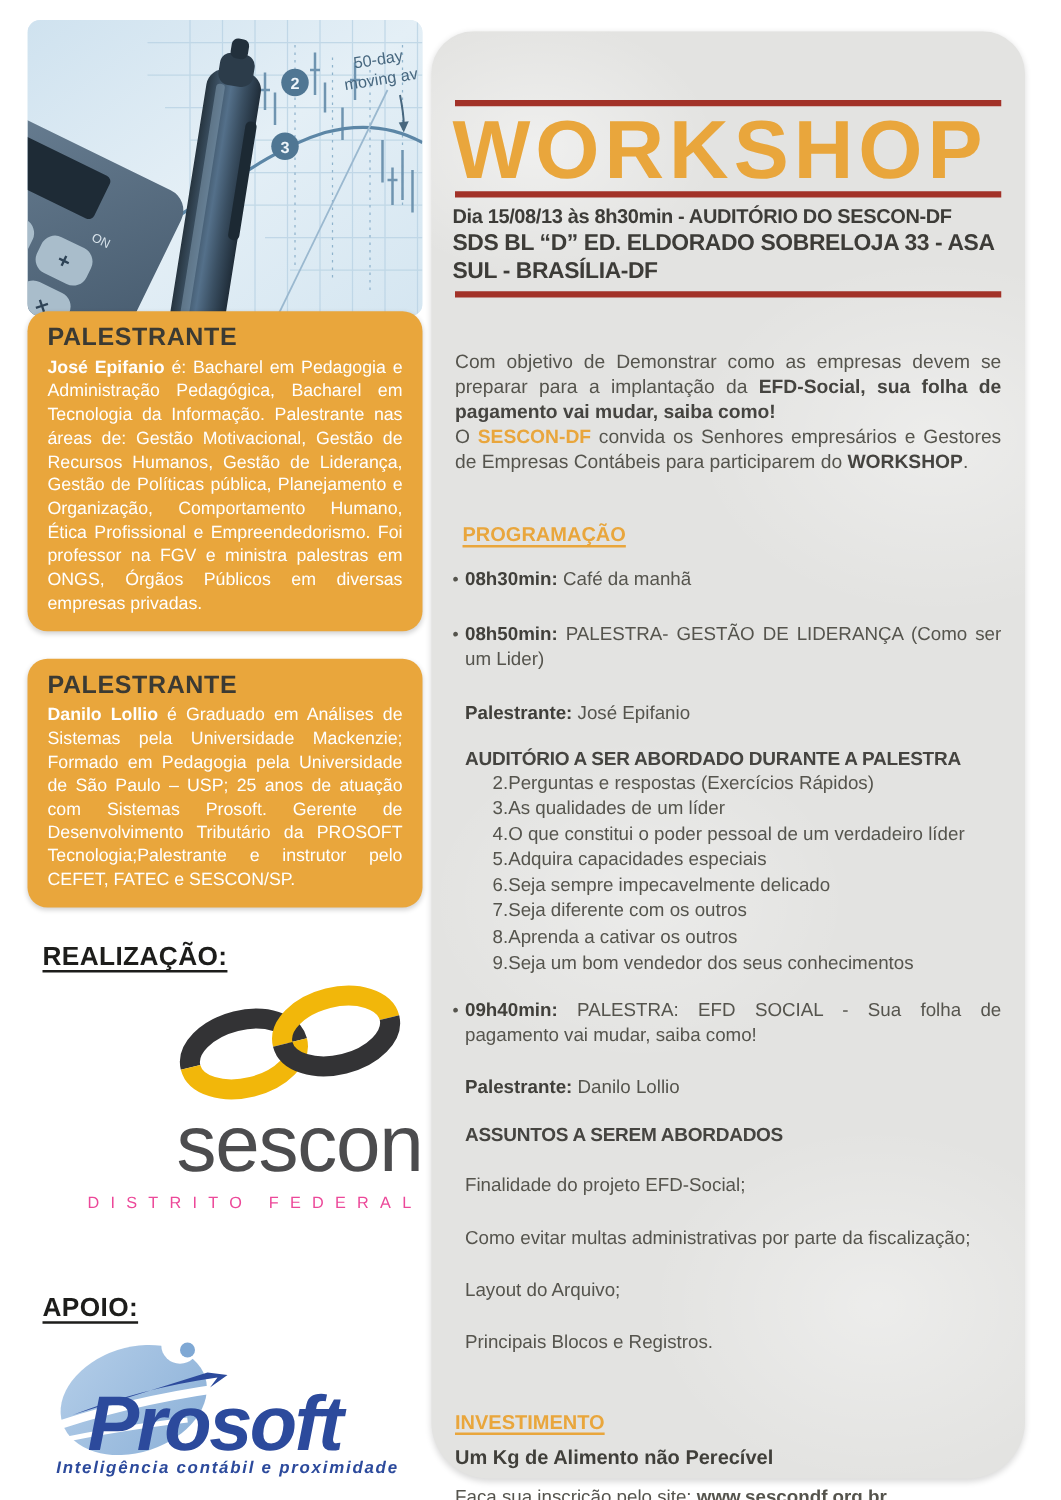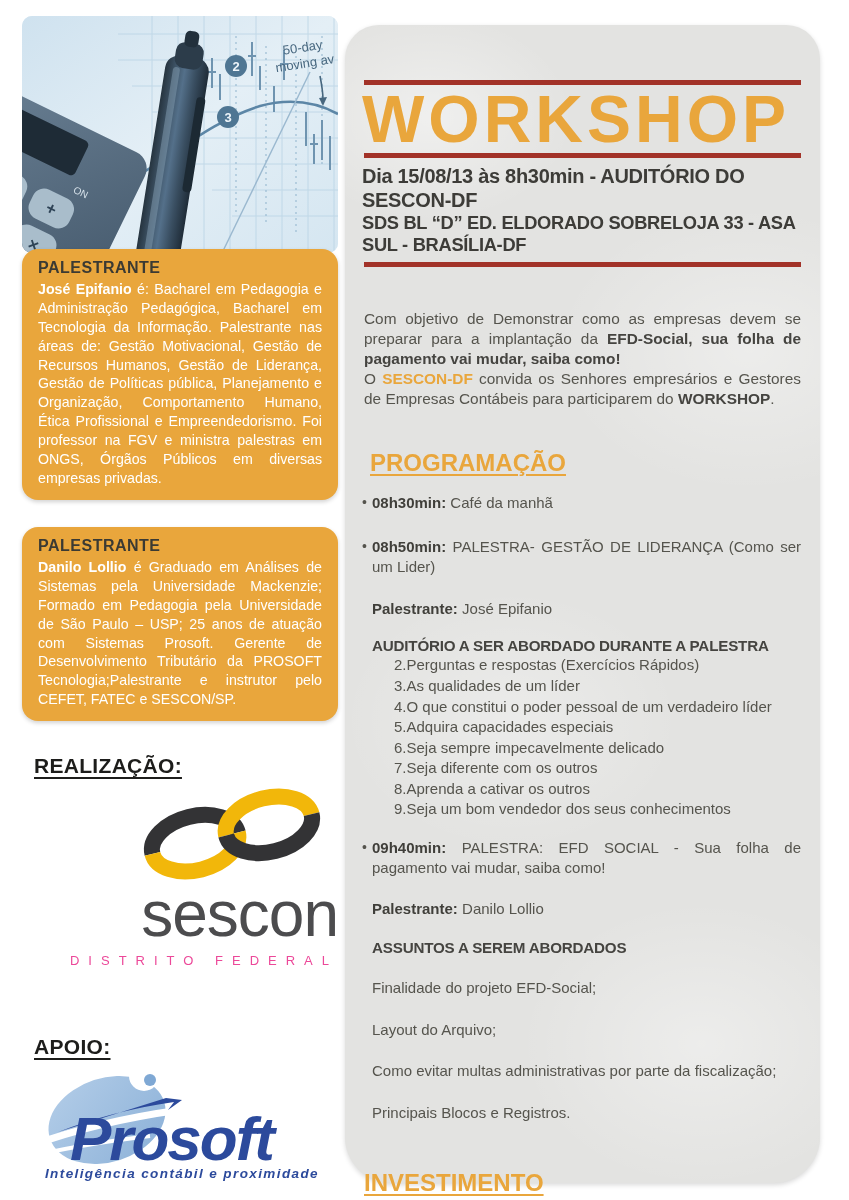--- a/index.html
+++ b/index.html
@@ -17,21 +17,21 @@
     border-radius:10px;overflow:hidden;background:#dcebf4;
   }
   .speaker-box{
     position:absolute;left:22px;width:316px;box-sizing:border-box;
     background:#E9A63C;border-radius:16px;padding:8px 16px 12px 16px;
     box-shadow:0 2px 4px rgba(0,0,0,.18);
   }
   .speaker-box.box1{top:249px;min-height:230px;}
   .speaker-box.box2{top:527px;min-height:172px;}
   .speaker-box h2{
-    margin:2px 0 3px 0;font-size:16px;letter-spacing:.5px;
+    margin:2px 0 3px 0;font-size:20px;letter-spacing:.5px;
     color:#3B3A33;font-weight:bold;
   }
   .speaker-box p{
     margin:0;color:#ffffff;font-size:14.2px;line-height:1.33;
     text-align:justify;
   }
   .speaker-box p b{color:#ffffff;}
   .section-label{
     position:absolute;left:22px;margin:12px;
     font-size:21px;font-weight:bold;color:#1D1D1B;
@@ -65,27 +65,27 @@
     color:#55544D;font-size:15px;
   }
   .redline{height:5px;background:#A23228;margin:0 2px;}
   .rl1{margin-top:55px;}
   .rl2{margin-top:2px;}
   .rl3{margin-top:6px;}
   .workshop-title{
     margin:3px 0 1px 0;font-size:66px;line-height:.95;font-weight:bold;
     color:#E9A63C;letter-spacing:4px;white-space:nowrap;
   }
-  .date-line{margin-top:6px;font-size:20px;font-weight:bold;color:#3D3C38;line-height:1.2;letter-spacing:-.3px;}
+  .date-line{margin-top:6px;font-size:16px;font-weight:bold;color:#3D3C38;line-height:1.2;letter-spacing:-.3px;}
   .addr-line{font-size:18.3px;font-weight:bold;color:#3D3C38;line-height:1.2;letter-spacing:-.3px;}
   .intro{margin:42px 2px 0 2px;text-align:justify;line-height:1.3;font-size:15.4px;}
   .intro b{color:#454440;}
   .orange-strong{color:#E9A63C;font-weight:bold;}
   .sec-heading{
-    display:inline-block;margin:0;font-size:24px;font-weight:bold;color:#E9A63C;
+    display:inline-block;margin:0;font-size:16px;font-weight:bold;color:#E9A63C;
     text-decoration:underline;text-underline-offset:3px;text-decoration-thickness:2px;
   }
   .prog-heading{margin:40px 0 0 8px;}
   .inv-heading{margin:46px 0 0 2px;}
   .sched-item{position:relative;margin:16px 2px 0 10px;text-align:justify;line-height:1.33;}
   .sched-item .bullet{position:absolute;left:-10px;top:0;font-size:14px;color:#55544D;}
   .sched-item b,.label-b{color:#403F3A;font-weight:bold;}
   .mt24{margin-top:24px;}
   .speaker-line{margin:24px 0 0 10px;}
   .conteudo-heading,.assuntos-heading{
@@ -283,22 +283,22 @@
       <span class="bullet">•</span><b>09h40min:</b><span> PALESTRA: EFD SOCIAL - Sua folha de pagamento vai mudar, saiba como!</span>
     </div>
 
     <div class="speaker-line" style="margin-top:22px;">
       <span class="label-b">Palestrante:</span><span> Danilo Lollio</span>
     </div>
 
     <div class="assuntos-heading" style="margin-top:22px;">ASSUNTOS A SEREM ABORDADOS</div>
     <div class="plain-list">
       <div>Finalidade do projeto EFD-Social;</div>
+      <div>Como evitar multas administrativas por parte da fiscalização;</div>
       <div>Layout do Arquivo;</div>
-      <div>Como evitar multas administrativas por parte da fiscalização;</div>
       <div>Principais Blocos e Registros.</div>
     </div>
 
     <h2 class="sec-heading inv-heading">INVESTIMENTO</h2>
 
     <div class="inv-line inv-item">Um Kg de Alimento não Perecível</div>
 
     <div class="inv-line" style="margin-top:10px;">
       <span>Faça sua inscrição pelo site: </span><b>www.sescondf.org.br</b>
     </div>

